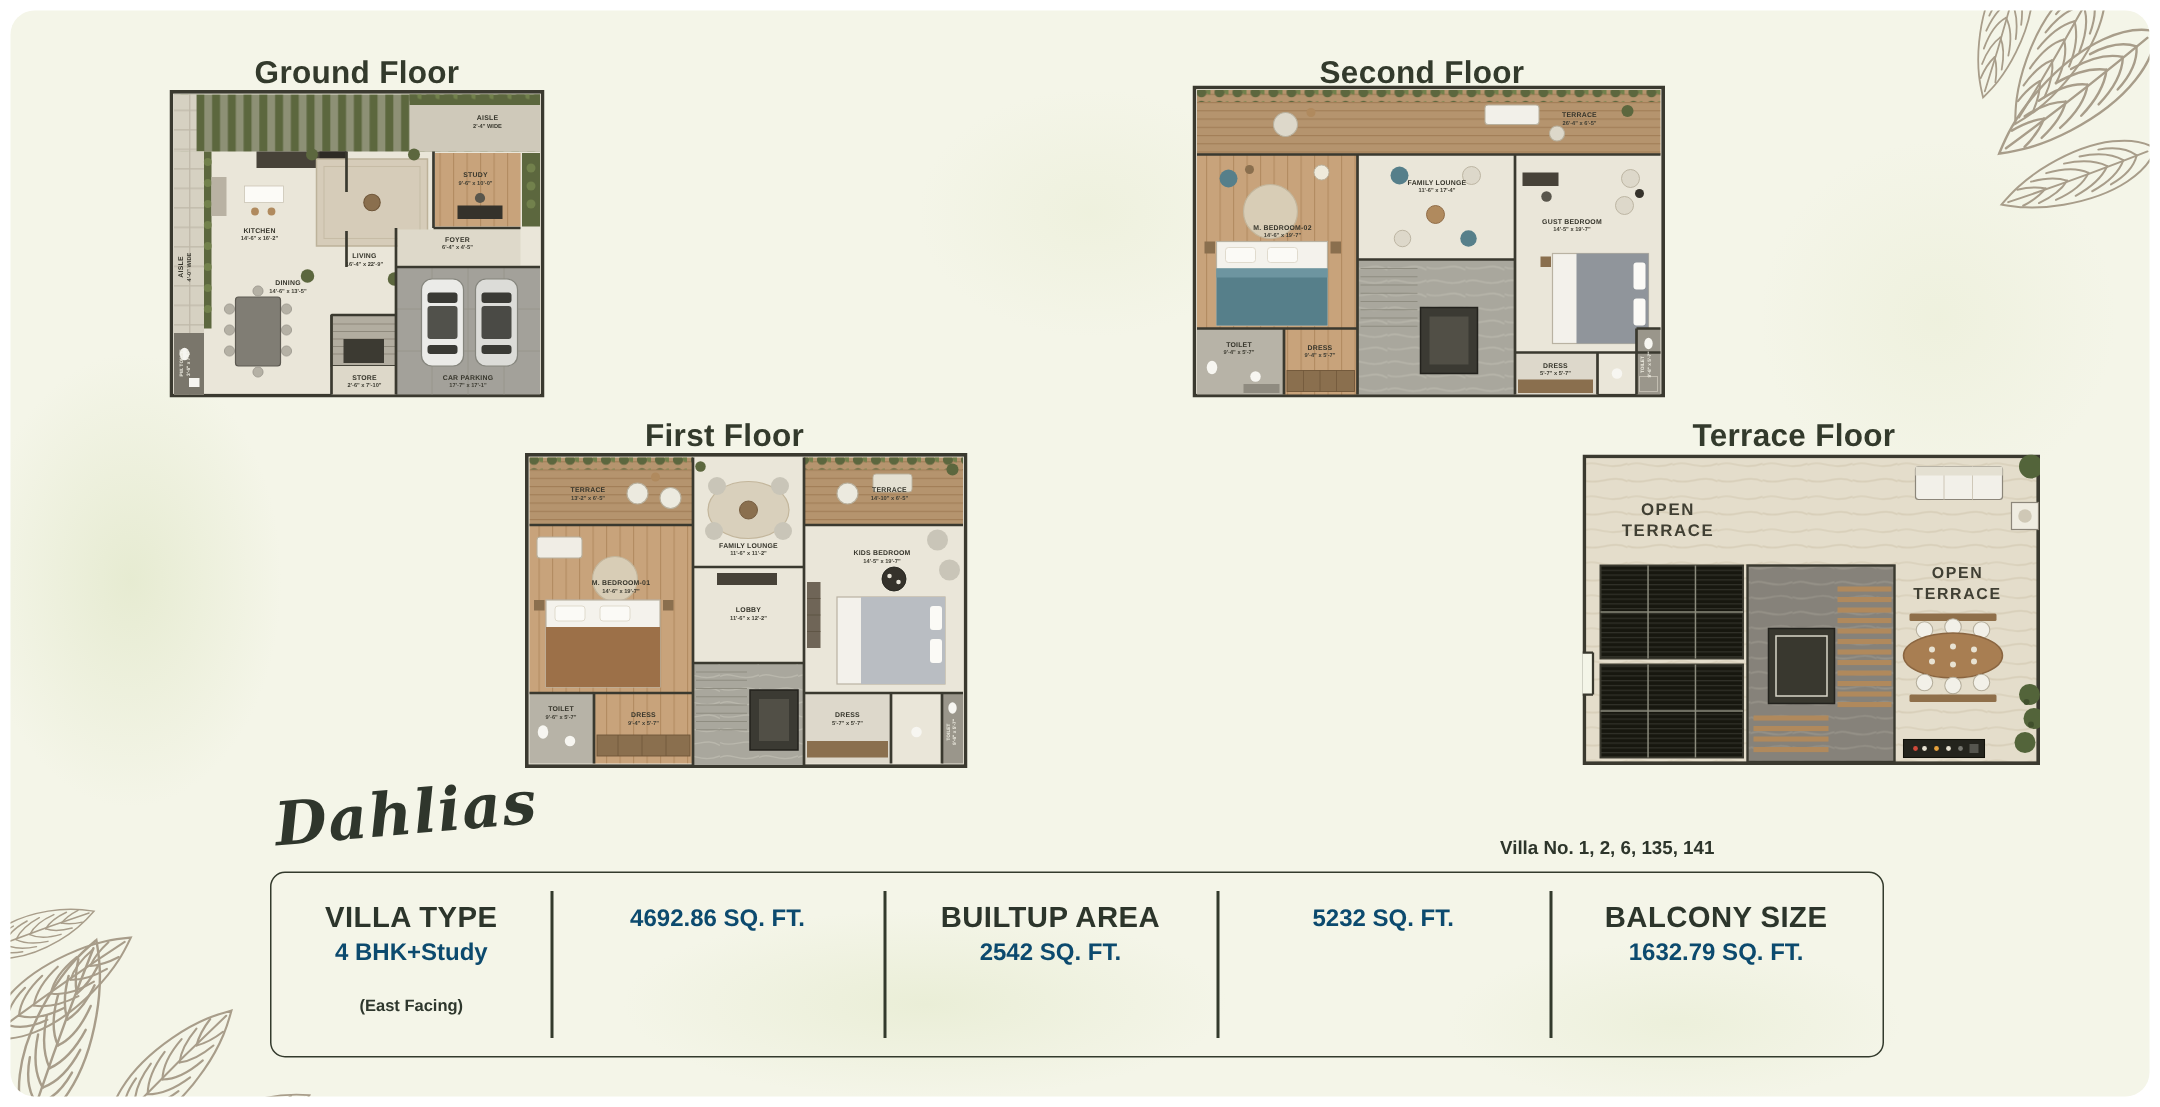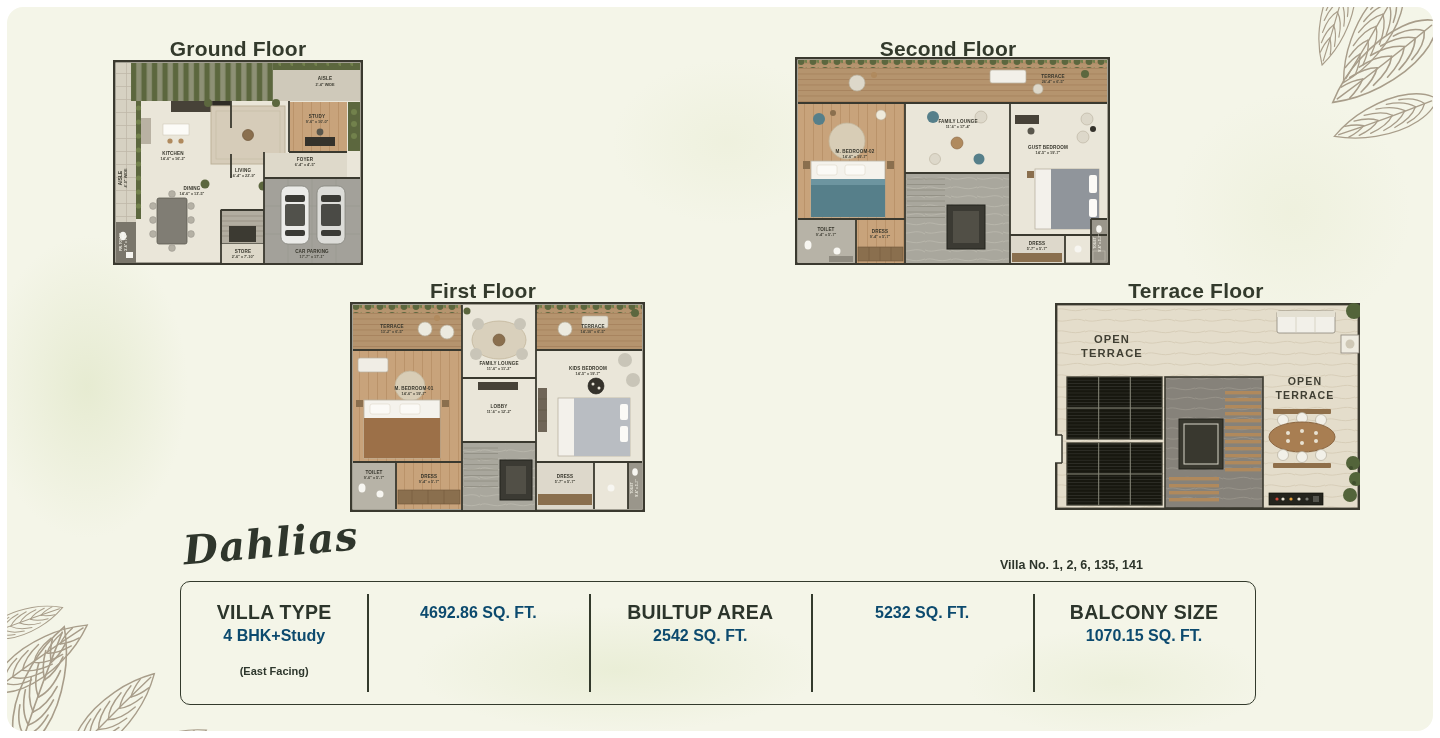--- a/index.html
+++ b/index.html
@@ -531,17 +531,17 @@
       </div>
       <div class="spec-col">
         <div class="spec-label">BUILTUP AREA</div>
         <div class="spec-value">2542 SQ. FT.</div>
       </div>
       <div class="spec-col">
         <div class="spec-value">5232 SQ. FT.</div>
       </div>
       <div class="spec-col">
         <div class="spec-label">BALCONY SIZE</div>
-        <div class="spec-value">1070.15 SQ. FT.</div>
+        <div class="spec-value">1632.79 SQ. FT.</div>
       </div>
     </div>
   </div>
 </div>
 
 </body></html>

